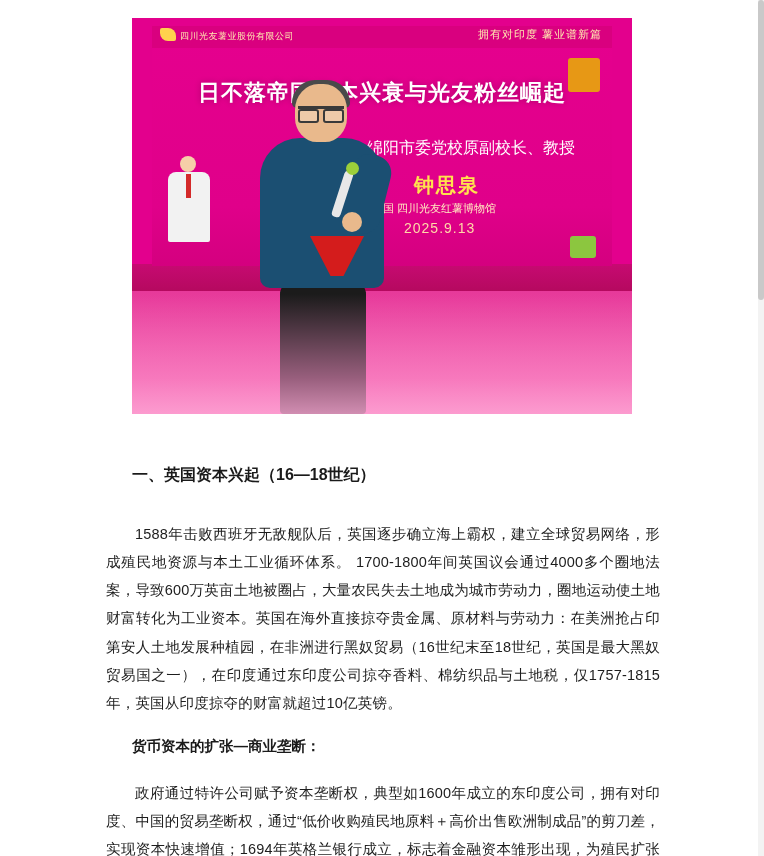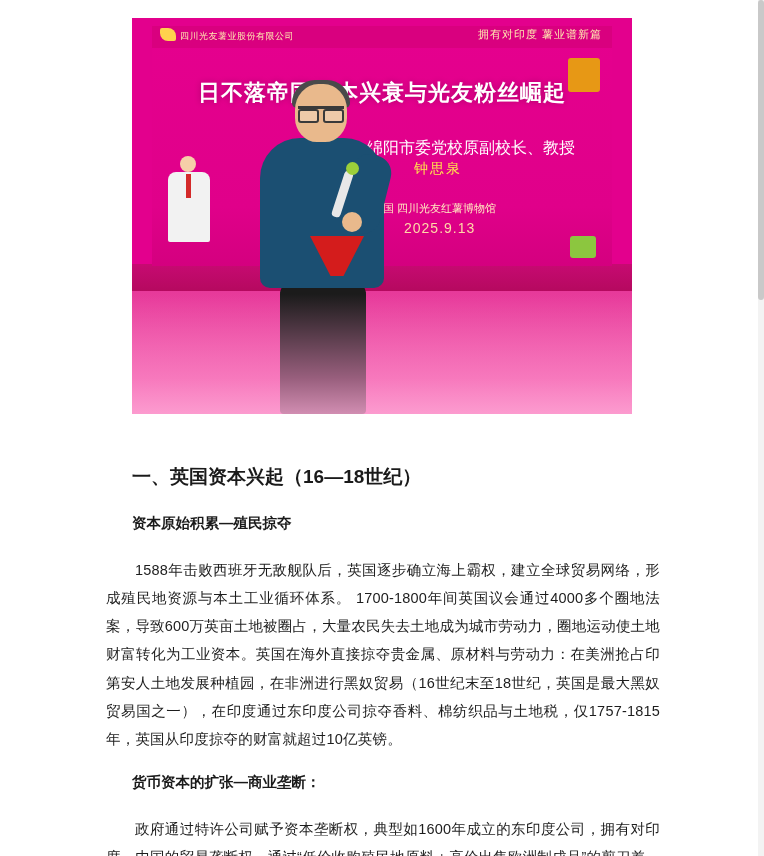--- a/index.html
+++ b/index.html
@@ -132,23 +132,23 @@
     position: absolute;
     left: 215px;
     top: 112px;
     font-size: 16px;
     color: #ffffff;
     white-space: nowrap;
   }
   .sub2 {
     position: absolute;
     left: 262px;
-    top: 134px;
-    font-size: 14px;
-    font-weight: normal;
+    top: 146px;
+    font-size: 20px;
+    font-weight: bold;
     color: #ffe24d;
     letter-spacing: 2px;
     white-space: nowrap;
   }
   .sub3 {
     position: absolute;
     left: 220px;
     top: 175px;
     font-size: 11px;
     color: #ffe9c0;
@@ -288,24 +288,24 @@
     height: 120px;
     background: linear-gradient(to bottom, rgba(255,120,190,0) 0%, rgba(255,150,205,.55) 70%, rgba(255,170,215,.8) 100%);
   }
 
   
   .article {
     padding-top: 48px;
     padding-left: 2px;
   }
   h2.sec {
-    font-size: 19px;
+    font-size: 16px;
     font-weight: bold;
     color: #1a1a1a;
-    margin: 0 0 20px 0;
+    margin: 0 0 32px 0;
     text-indent: 26px;
     line-height: 1.6;
   }
   h2.sec .normal { font-weight: bold; }
   h3.sub {
     font-size: 14.5px;
     font-weight: bold;
     color: #1a1a1a;
     margin: 0 0 20px 0;
     text-indent: 26px;
@@ -361,21 +361,20 @@
         <div class="sp-mic-top"></div>
         <div class="sp-hand"></div>
       </div>
 
       <div class="floor-glow"></div>
     </div>
 
     <div class="article">
       <h2 class="sec"><span>一、英国资本兴起</span><span class="normal">（16—18世纪）</span></h2>
 
-      <h3 class="sub">资本原始积累—殖民掠夺</h3>
 
       <p class="body">1588年击败西班牙无敌舰队后，英国逐步确立海上霸权，建立全球贸易网络，形成殖民地资源与本土工业循环体系。 1700-1800年间英国议会通过4000多个圈地法案，导致600万英亩土地被圈占，大量农民失去土地成为城市劳动力，圈地运动使土地财富转化为工业资本。英国在海外直接掠夺贵金属、原材料与劳动力：在美洲抢占印第安人土地发展种植园，在非洲进行黑奴贸易（16世纪末至18世纪，英国是最大黑奴贸易国之一），在印度通过东印度公司掠夺香料、棉纺织品与土地税，仅1757-1815年，英国从印度掠夺的财富就超过10亿英镑。</p>
 
       <h3 class="sub">货币资本的扩张—商业垄断：</h3>
 
       <p class="body">政府通过特许公司赋予资本垄断权，典型如1600年成立的东印度公司，拥有对印度、中国的贸易垄断权，通过“低价收购殖民地原料＋高价出售欧洲制成品”的剪刀差，实现资本快速增值；1694年英格兰银行成立，标志着金融资本雏形出现，为殖民扩张提供信贷支持，也为后续工业革命积累了货币资本。</p>
     </div>
 
   </div>
 

